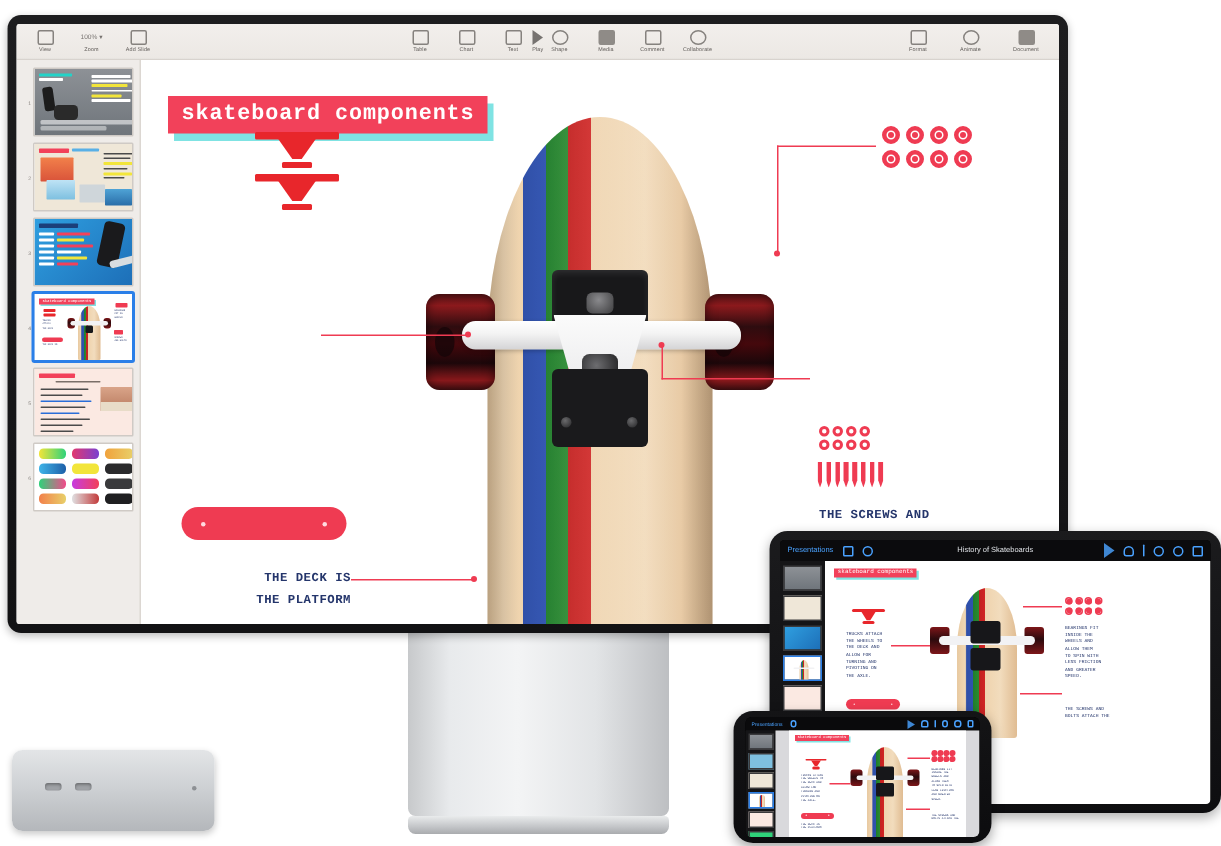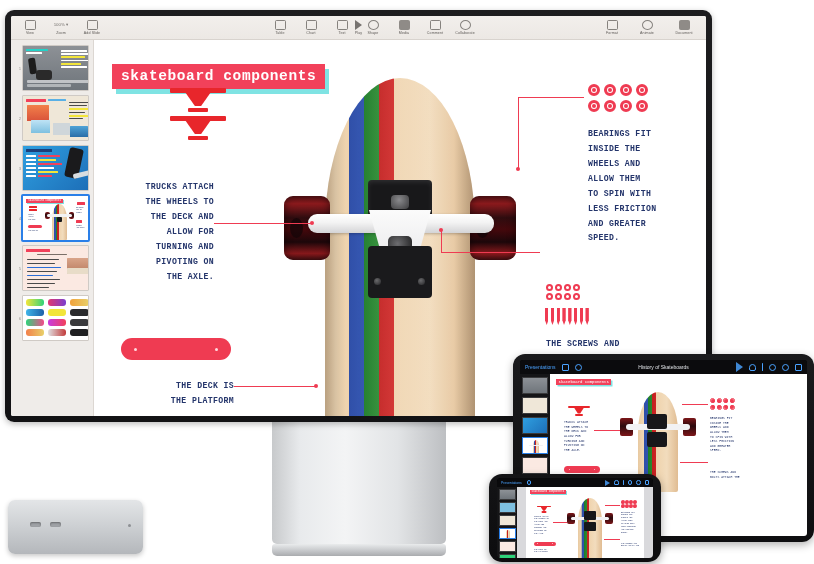--- a/index.html
+++ b/index.html
@@ -505,48 +505,33 @@
               <div class="bar"></div>
               <div class="cone"></div>
               <div class="foot"></div>
             </div>
             <div class="truck-icon" style="left:76px;top:76px">
               <div class="bar"></div>
               <div class="cone"></div>
               <div class="foot"></div>
             </div>
 
-            <div class="callout ralign" style="left:8px;top:140px;width:112px">TRUCKS ATTACH
-THE WHEELS TO
-THE DECK AND
-ALLOW FOR
-TURNING AND
-PIVOTING ON
-THE AXLE.</div>
             <div class="lead h" style="left:120px;top:183px;width:98px"></div>
             <div class="dot" style="left:216px;top:181px"></div>
 
             <div class="bearing-grid" style="left:494px;top:44px">
               <div class="bearing"></div>
               <div class="bearing"></div>
               <div class="bearing"></div>
               <div class="bearing"></div>
               <div class="bearing"></div>
               <div class="bearing"></div>
               <div class="bearing"></div>
               <div class="bearing"></div>
             </div>
-            <div class="callout" style="left:494px;top:87px;width:120px">BEARINGS FIT
-INSIDE THE
-WHEELS AND
-ALLOW THEM
-TO SPIN WITH
-LESS FRICTION
-AND GREATER
-SPEED.</div>
             <div class="lead h" style="left:424px;top:57px;width:66px"></div>
             <div class="lead v" style="left:424px;top:57px;height:72px"></div>
             <div class="dot" style="left:422px;top:127px"></div>
 
             <div class="nut-grid" style="left:452px;top:244px">
               <div class="nut"></div>
               <div class="nut"></div>
               <div class="nut"></div>
               <div class="nut"></div>
               <div class="nut"></div>

